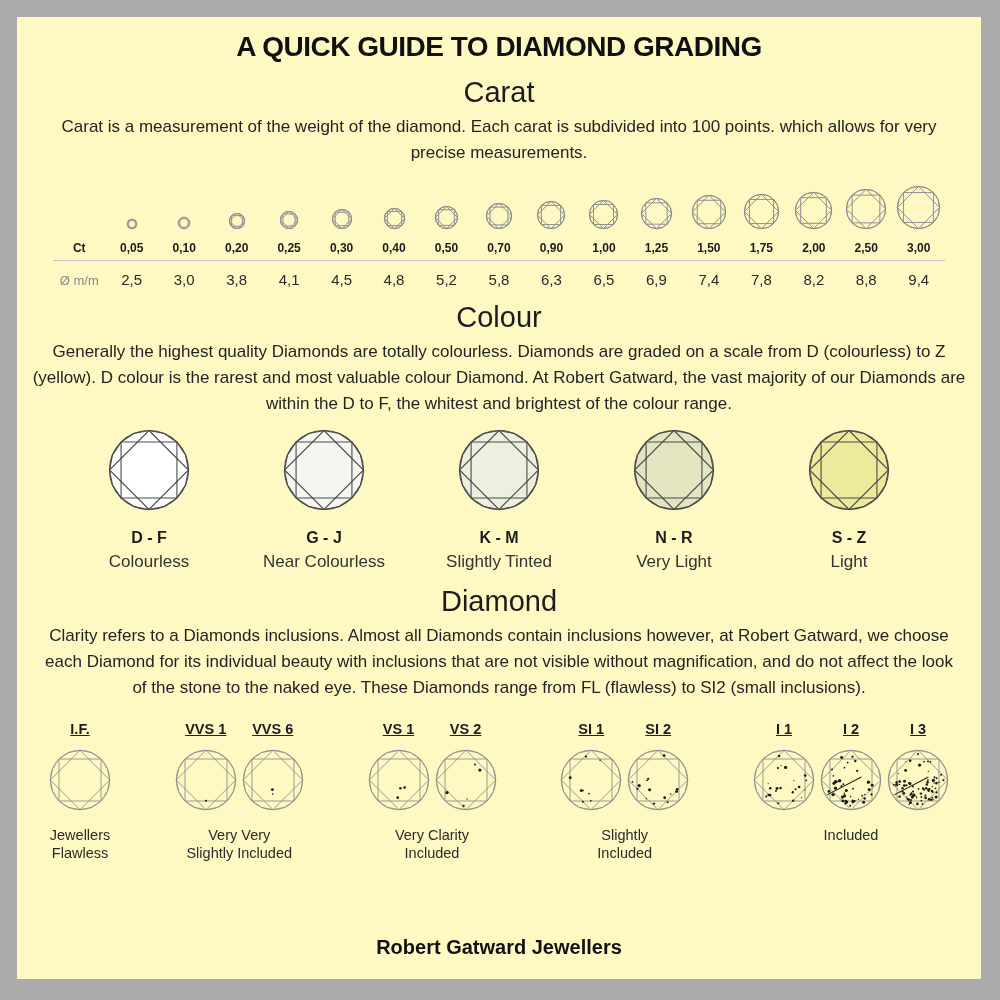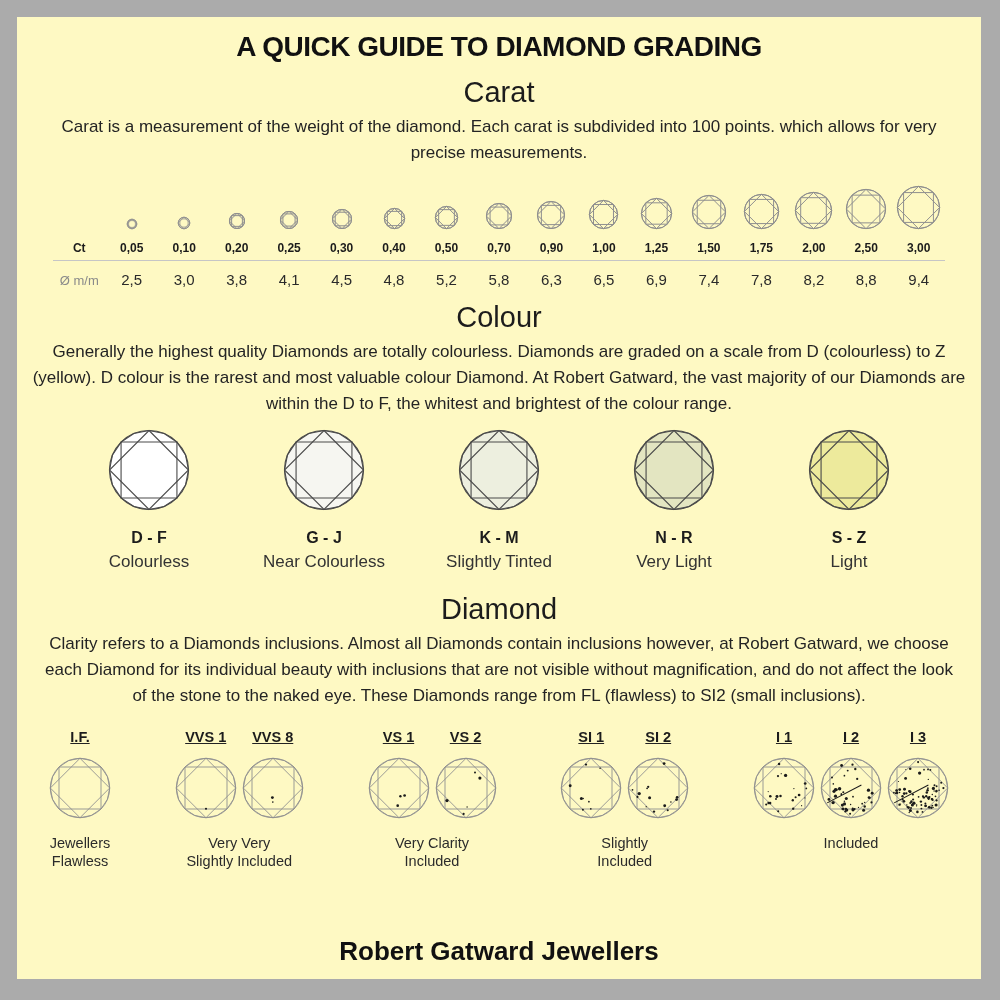--- a/index.html
+++ b/index.html
@@ -68,46 +68,46 @@
     font-size: 15px; color: #2a2a2a;
   }
   .cs-label { color: #1b1b1b; }
   .cs-mm-label { color: #8a8a8a; font-size: 13px; }
 
   
   .colour-row {
     display: flex;
     justify-content: space-between;
     width: 860px;
-    margin: 12px auto 8px;
+    margin: 12px auto 0;
   }
   .colour-item { display: flex; flex-direction: column; align-items: center; width: 160px; }
   .colour-range { font-size: 16px; font-weight: bold; color: #1c1c1c; margin-top: 14px; }
   .colour-label { font-size: 17px; color: #333; margin-top: 5px; }
 
   
   .clarity-row {
     display: flex;
     justify-content: space-between;
     width: 900px;
     margin: 20px auto 0;
   }
   .clarity-group { display: flex; flex-direction: column; align-items: center; }
   .clarity-stones { display: flex; gap: 5px; }
   .clarity-stone-block { display: flex; flex-direction: column; align-items: center; text-decoration: underline; }
   .clarity-grade { font-size: 14.5px; font-weight: bold; color: #1c1c1c; height: 20px; margin-bottom: 8px; white-space: nowrap; }
   .clarity-caption { font-size: 14.5px; color: #2b2b2b; text-align: center; line-height: 18px; margin-top: 11px; }
 
   .page-footer {
-    font-size: 26px;
+    font-size: 20px;
     font-weight: 600;
     color: #111;
     text-align: center;
     margin-top: auto;
-    margin-bottom: 12px;
+    margin-bottom: 20px;
   }
 </style>
 </head>
 <body>
 
 <div class="sheet">
 
   <div class="page-title">A QUICK GUIDE TO DIAMOND GRADING</div>
 
   <div class="section-heading">Carat</div>
@@ -520,21 +520,21 @@
                 <polyline points="31.00,60.70 19.63,58.44 10.00,52.00" fill="none" stroke="#909090" stroke-width="0.9"></polyline>
                 <polyline points="10.00,52.00 3.56,42.37 1.30,31.00" fill="none" stroke="#909090" stroke-width="0.9"></polyline>
                 <polyline points="1.30,31.00 3.56,19.63 10.00,10.00" fill="none" stroke="#909090" stroke-width="0.9"></polyline>
                 <polyline points="10.00,10.00 19.63,3.56 31.00,1.30" fill="none" stroke="#909090" stroke-width="0.9"></polyline>
                 <polygon points="31.00,1.30 60.70,31.00 31.00,60.70 1.30,31.00" fill="none" stroke="#909090" stroke-width="0.9"></polygon>
                 <polygon points="52.00,10.00 52.00,52.00 10.00,52.00 10.00,10.00" fill="none" stroke="#909090" stroke-width="0.9"></polygon>
                 <circle cx="31.0" cy="51.7" r="1.06" fill="#1b1b1b"></circle>
               </svg></span>
           </div>
           <div class="clarity-stone-block">
-            <div class="clarity-grade">VVS 8</div>
+            <div class="clarity-grade">VVS 6</div>
             <span><svg width="62" height="62" viewBox="0 0 62 62">
                 <circle cx="31" cy="31" r="29.700000000000003" fill="none" stroke="#909090" stroke-width="0.9"></circle>
                 <polyline points="31.00,1.30 42.37,3.56 52.00,10.00" fill="none" stroke="#909090" stroke-width="0.9"></polyline>
                 <polyline points="52.00,10.00 58.44,19.63 60.70,31.00" fill="none" stroke="#909090" stroke-width="0.9"></polyline>
                 <polyline points="60.70,31.00 58.44,42.37 52.00,52.00" fill="none" stroke="#909090" stroke-width="0.9"></polyline>
                 <polyline points="52.00,52.00 42.37,58.44 31.00,60.70" fill="none" stroke="#909090" stroke-width="0.9"></polyline>
                 <polyline points="31.00,60.70 19.63,58.44 10.00,52.00" fill="none" stroke="#909090" stroke-width="0.9"></polyline>
                 <polyline points="10.00,52.00 3.56,42.37 1.30,31.00" fill="none" stroke="#909090" stroke-width="0.9"></polyline>
                 <polyline points="1.30,31.00 3.56,19.63 10.00,10.00" fill="none" stroke="#909090" stroke-width="0.9"></polyline>
                 <polyline points="10.00,10.00 19.63,3.56 31.00,1.30" fill="none" stroke="#909090" stroke-width="0.9"></polyline>

